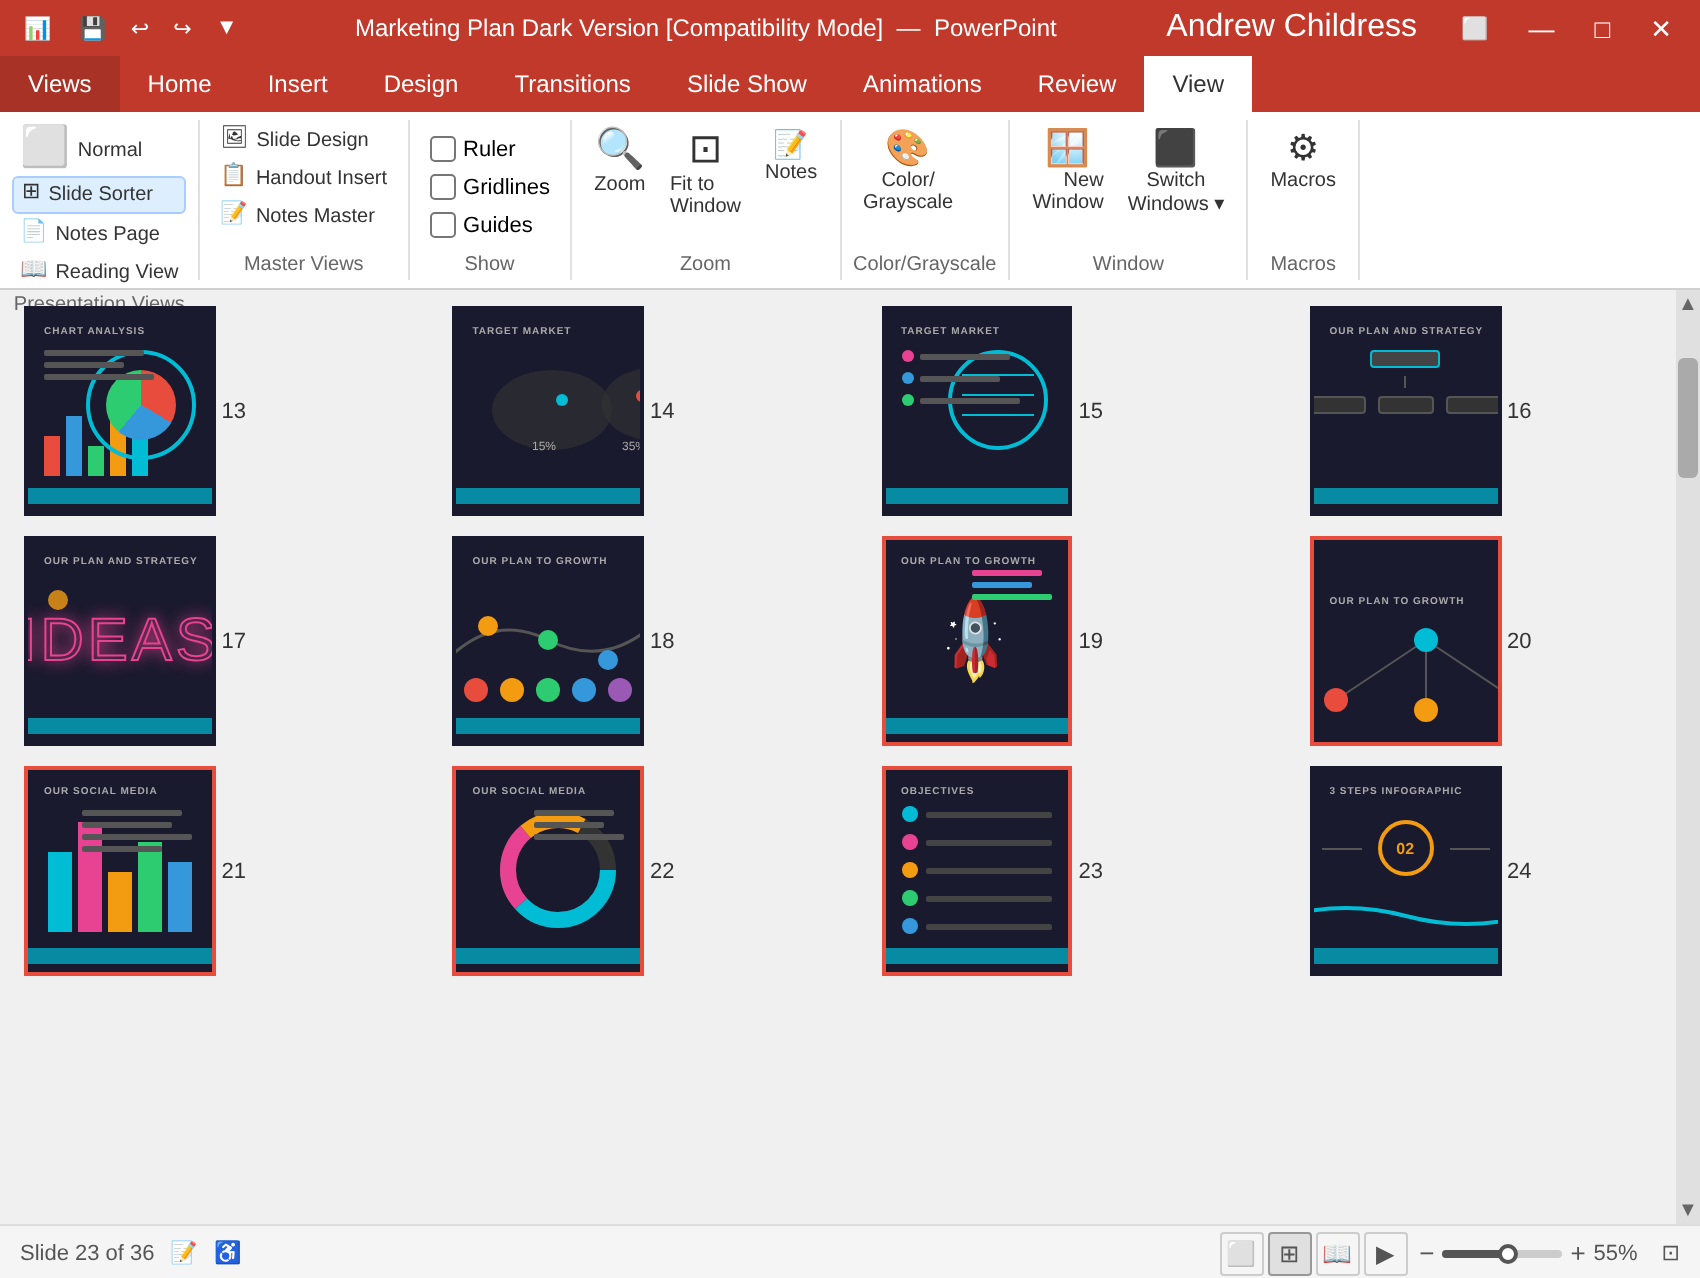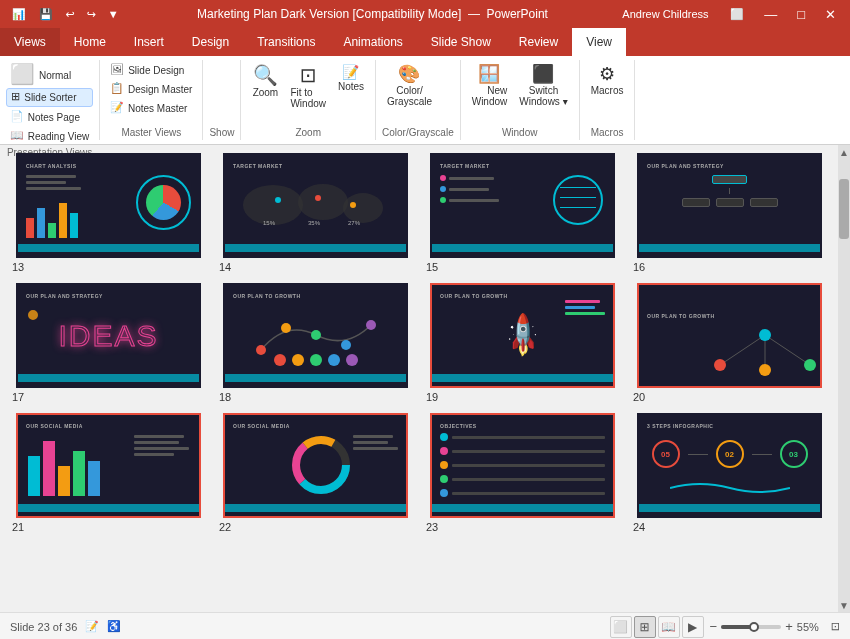--- a/index.html
+++ b/index.html
@@ -106,21 +106,21 @@
       overflow-y: hidden;
       padding: 8px 12px;
     }
     .slide-grid {
       display: grid;
       grid-template-columns: repeat(4, 1fr);
       gap: 10px 14px;
     }
     .slide-item {
       display: flex;
-      flex-direction: column;
+      flex-direction: row;
       align-items: center;
       gap: 3px;
     }
     .slide-thumb {
       width: 185px;
       height: 105px;
       background: #1a1a2e;
       border: 2px solid transparent;
       cursor: pointer;
       position: relative;
@@ -253,21 +253,21 @@
       <span class="qa-btn">↪</span>
       <span class="qa-btn">▼</span>
     </div>
   </div>
   <div class="title-bar-center">
     <span>Marketing Plan Dark Version [Compatibility Mode]</span>
     &nbsp;—&nbsp;
     <span>PowerPoint</span>
   </div>
   <div class="title-bar-right">
-    <span style="font-size:11px; margin-right:8px;">Andrew Childress</span>
+    <span style="font-size:16px; margin-right:8px;">Andrew Childress</span>
     <span class="title-bar-btn" style="font-size:11px;">⬜</span>
     <span class="title-bar-btn">—</span>
     <span class="title-bar-btn">□</span>
     <span class="title-bar-btn close">✕</span>
   </div>
 </div>
 
 <div class="ribbon">
   <div class="ribbon-tabs">
     <div class="ribbon-tab" style="background:#a93226;">
@@ -279,24 +279,24 @@
     <div class="ribbon-tab">
       <span>Insert</span>
     </div>
     <div class="ribbon-tab">
       <span>Design</span>
     </div>
     <div class="ribbon-tab">
       <span>Transitions</span>
     </div>
     <div class="ribbon-tab">
+      <span>Slide Show</span>
+    </div>
+    <div class="ribbon-tab">
       <span>Animations</span>
-    </div>
-    <div class="ribbon-tab">
-      <span>Slide Show</span>
     </div>
     <div class="ribbon-tab">
       <span>Review</span>
     </div>
     <div class="ribbon-tab active">
       <span>View</span>
     </div>
   </div>
 
   <div class="ribbon-content">
@@ -327,32 +327,48 @@
 
     <div class="ribbon-group mv-group">
       <div class="ribbon-group-items">
         <div style="display:flex; flex-direction:column; gap:2px;">
           <div class="ribbon-btn">
             <span class="icon" style="font-size:11px;">🖼</span>
             <span class="label">Slide Design</span>
           </div>
           <div class="ribbon-btn">
             <span class="icon" style="font-size:11px;">📋</span>
-            <span class="label">Design Master</span>
+            <span class="label">Handout Insert</span>
           </div>
           <div class="ribbon-btn">
             <span class="icon" style="font-size:11px;">📝</span>
             <span class="label">Notes Master</span>
           </div>
         </div>
       </div>
       <div class="ribbon-group-label">Master Views</div>
     </div>
 
     <div class="ribbon-group show-group">
+      <div class="ribbon-group-items">
+        <div style="display:flex; flex-direction:column; gap:2px; padding-top:4px;">
+          <label class="show-item">
+            <input type="checkbox" style="">
+            <span>Ruler</span>
+          </label>
+          <label class="show-item">
+            <input type="checkbox" style="">
+            <span>Gridlines</span>
+          </label>
+          <label class="show-item">
+            <input type="checkbox" style="">
+            <span>Guides</span>
+          </label>
+        </div>
+      </div>
       <div class="ribbon-group-label">Show</div>
     </div>
 
     <div class="ribbon-group zoom-group">
       <div class="ribbon-group-items">
         <div class="ribbon-btn">
           <span class="icon">🔍</span>
           <span class="label">Zoom</span>
         </div>
         <div class="ribbon-btn">

